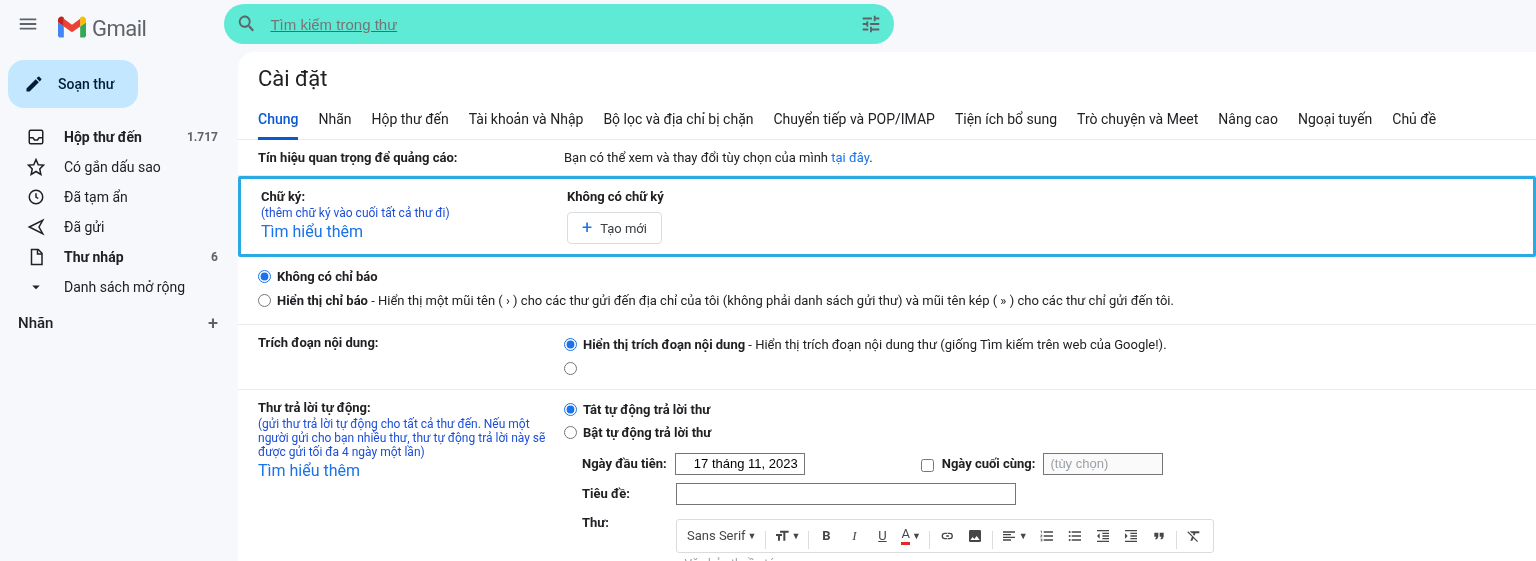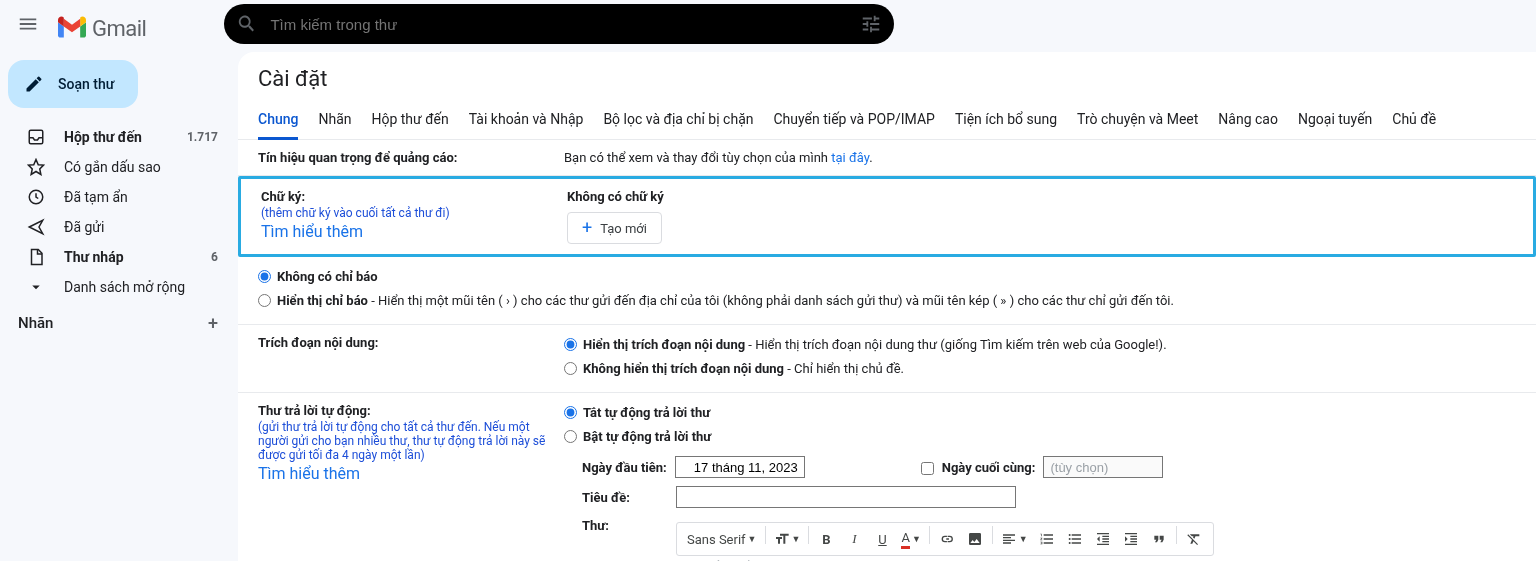--- a/index.html
+++ b/index.html
@@ -32,26 +32,27 @@
     margin-left: 2px;
     cursor: pointer;
     margin-top: 8px;
   }
   .gmail-logo { width: 28px; height: 22px; }
   .gmail-text { font-size: 22px; color: #5f6368; letter-spacing: -0.5px;}
   .search-bar {
     flex: 0 0 670px;
     margin-left: 70px;
     height: 40px;
-    background: #000000;
+    background: #5eead4;
     border-radius: 22px;
     display: flex;
     align-items: center;
     padding: 0 12px;
     color: #5f6368;
+    text-decoration: underline;
   }
   .search-bar .search-icon { display:flex; align-items:center; cursor:pointer;}
   .search-bar input {
     flex: 1;
     border: none;
     background: transparent;
     font-size: 15px;
     padding: 0 12px;
     outline: none;
     color: #5f6368;
@@ -187,21 +188,21 @@
   }
   .date-row { display:flex; align-items:center; gap: 8px; margin: 10px 0 8px 0;}
   .date-row .lbl { font-weight:700; font-size:13px;}
   .subject-row { display:flex; align-items:center; gap:8px; margin-bottom:10px;}
   .subject-row .lbl { font-weight:700; font-size:13px; width:86px;}
   .subject-row input { width: 340px;}
   .placeholder-italic { color:#9aa0a6;}
   .msg-label { font-weight:700; font-size:13px;}
   .toolbar {
     display: inline-flex;
-    align-items: flex-start;
+    align-items: flex-end;
     border: 1px solid #dadce0;
     border-radius: 3px;
     padding: 3px 6px;
     gap: 2px;
     margin-top: 4px;
   }
   .toolbar .tb-btn {
     min-width: 26px;
     height: 26px;
     display:flex;
@@ -388,21 +389,20 @@
         <div class="left-col">
           <div class="row-title">Trích đoạn nội dung:</div>
         </div>
         <div class="right-col">
           <div class="line">
             <input type="radio" name="sn" checked="" style="">
             <span class="text"><b>Hiển thị trích đoạn nội dung</b><span class="desc"> - Hiển thị trích đoạn nội dung thư (giống Tìm kiếm trên web của Google!).</span></span>
           </div>
           <div class="line">
             <input type="radio" name="sn" style="">
-            <span class="text"><b>Không hiển thị trích đoạn nội dung</b><span class="desc"> - Chỉ hiển thị chủ đề.</span></span>
           </div>
         </div>
       </div>
 
       <div class="row" style="border-bottom:none;">
         <div class="left-col">
           <div class="row-title">Thư trả lời tự động:</div>
           <div class="row-sub">(gửi thư trả lời tự động cho tất cả thư đến. Nếu một người gửi cho bạn nhiều thư, thư tự động trả lời này sẽ được gửi tối đa 4 ngày một lần)</div>
           <a href="#">Tìm hiểu thêm</a>
         </div>

